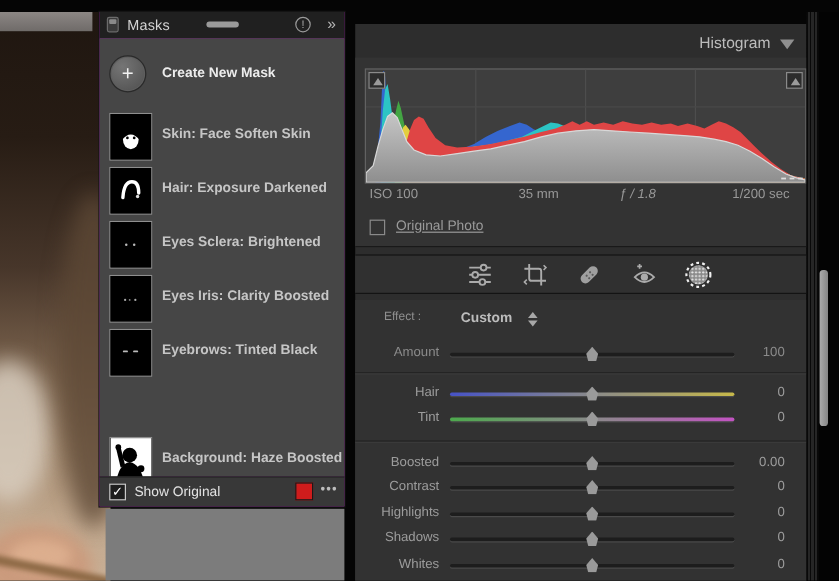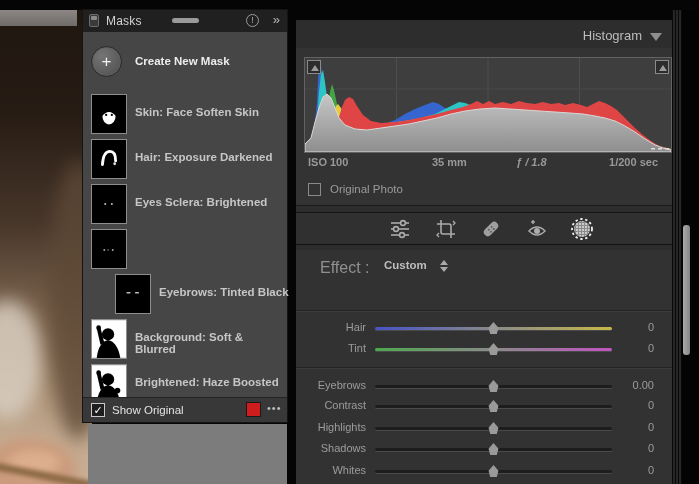--- a/index.html
+++ b/index.html
@@ -74,49 +74,49 @@
   #hist-collapse-icon { position:absolute; right:10px; top:13px; width:0; height:0;
     border-left:6px solid transparent; border-right:6px solid transparent; border-top:8px solid #8f8f8f; }
 
   #hist-section { position:absolute; left:0; top:28px; width:100%; height:158px; background:#333333; border-bottom:1px solid #191919; }
   #hist-box { position:absolute; left:8px; top:9px; width:368px; height:96px; background:#3e3e3e; border:1px solid #626262; }
   #hist-box svg { display:block; }
   .clip-box { position:absolute; width:14px; height:14px; background:#2c2c2c; border:1px solid #8a8a8a; top:2px; }
   .clip-box.left { left:2px; } .clip-box.right { right:2px; }
   .clip-tri { position:absolute; left:3px; top:4px; width:0; height:0;
     border-left:4px solid transparent; border-right:4px solid transparent; border-bottom:6px solid #9b9b9b; }
-  #exif-row { position:absolute; left:8px; top:108px; width:360px; height:18px; font-size:11px; color:#989898;font-weight:bold; }
+  #exif-row { position:absolute; left:8px; top:108px; width:360px; height:18px; font-size:11px; color:#989898; }
   #exif-iso { position:absolute; left:4px; }
   #exif-focal { position:absolute; left:128px; }
   #exif-aperture { position:absolute; left:212px; font-style:italic; }
   #exif-shutter { position:absolute; right:6px; }
   #original-row { position:absolute; left:8px; top:133px; height:20px; }
   #original-checkbox { position:absolute; left:4px; top:2px; width:13px; height:13px; border:1px solid #8a8a8a; background:transparent; }
-  #original-label { position:absolute; left:26px; top:2px; font-size:11.5px; color:#9a9a9a; white-space:nowrap; }
+  #original-label { position:absolute; left:26px; top:2px; font-size:11.5px; color:#9a9a9a; white-space:nowrap;text-decoration:underline; }
 
   #toolstrip { position:absolute; left:0; top:192px; width:100%; height:33px; background:#303030;
     border-top:1px solid #131313; border-bottom:1px solid #131313; }
   #toolstrip-inner { position:absolute; left:92px; top:4px; width:206px; height:24px; display:flex; justify-content:space-between; align-items:center; }
   .tool { width:24px; height:24px; display:flex; align-items:center; justify-content:center; }
 
   #effect-section { position:absolute; left:0; top:230px; width:100%; height:244px; background:#323232; }
   .divider { position:absolute; left:0; width:100%; height:1px; background:#242424; box-shadow:0 1px 0 #3d3d3d; }
 
   .slider-row { position:absolute; left:0; width:100%; height:18px; }
   .slider-label { position:absolute; left:0; top:3px; width:70px; text-align:right; font-size:11px; color:#9c9c9c; }
   .slider-track { position:absolute; left:79px; top:9px; width:237px; height:3px; background:#1d1d1d;
     border-radius:2px; box-shadow:0 1px 0 #4a4a4a; }
   .slider-track.temp { background:linear-gradient(90deg,var(--temp-blue,#4856c8),#8a8a8a 50%,var(--temp-yellow,#cfc04c)); }
   .slider-track.tint { background:linear-gradient(90deg,var(--tint-green,#4fae4f),#8a8a8a 50%,var(--tint-magenta,#cf5fcf)); }
   .slider-thumb { position:absolute; left:192px; top:2px; width:11px; height:12px; background:#9a9a9a;
     clip-path:polygon(50% 0%, 95% 48%, 80% 100%, 20% 100%, 5% 48%); }
   .slider-value { position:absolute; right:18px; top:3px; width:42px; text-align:right; font-size:11px; color:#9c9c9c; }
 
   #effect-row { position:absolute; left:0; top:237px; width:100%; height:18px; }
-  #effect-label { position:absolute; left:24px; top:2px; font-size:16px; color:#909090; }
+  #effect-label { position:absolute; left:24px; top:2px; font-size:10px; color:#909090; }
   #effect-value { position:absolute; left:88px; top:2px; font-size:11.5px; color:#bdbdbd;font-weight:bold; }
   #effect-spinner { position:absolute; left:143px; top:2px; width:10px; height:14px; }
   #effect-spinner .up { position:absolute; left:1px; top:1px; width:0; height:0;
     border-left:4px solid transparent; border-right:4px solid transparent; border-bottom:5px solid #a8a8a8; }
   #effect-spinner .down { position:absolute; left:1px; bottom:1px; width:0; height:0;
     border-left:4px solid transparent; border-right:4px solid transparent; border-top:5px solid #a8a8a8; }
 </style>
 </head>
 <body>
 
@@ -185,58 +185,47 @@
 
       <div class="mask-item" style="top:195px;">
         <div class="mask-thumb">
           <svg viewBox="0 0 36 40">
               <rect width="36" height="40" fill="#000"></rect>
               <circle cx="13" cy="21" r="1" fill="#aaa"></circle>
               <circle cx="17" cy="21" r="0.8" fill="#888"></circle>
               <circle cx="22" cy="21" r="1" fill="#aaa"></circle>
             </svg>
         </div>
-      </div>
-
-      <div class="mask-item" style="top:240px;margin-left:24px;">
+        <div class="mask-label">Eyes Iris: Clarity Boosted</div>
+      </div>
+
+      <div class="mask-item" style="top:240px;">
         <div class="mask-thumb">
           <svg viewBox="0 0 36 40">
               <rect width="36" height="40" fill="#000"></rect>
               <rect x="11" y="18" width="4.5" height="1.6" rx="0.8" fill="#bbb"></rect>
               <rect x="20" y="18" width="4.5" height="1.6" rx="0.8" fill="#bbb"></rect>
             </svg>
         </div>
         <div class="mask-label">Eyebrows: Tinted Black</div>
       </div>
 
-      <div class="mask-item" style="top:285px;">
-        <div class="mask-thumb">
-          <svg viewBox="0 0 36 40">
-              <rect width="36" height="40" fill="#fff"></rect>
-              <circle cx="17" cy="15" r="6.5" fill="#000"></circle>
-              <path d="M5,40 Q7,23 17,21 Q27,23 30,40 Z" fill="#000"></path>
-              <path d="M9,26 L5,9 L9,8 L13,24 Z" fill="#000"></path>
-              <circle cx="7" cy="8" r="2.5" fill="#000"></circle>
-            </svg>
-        </div>
-        <div class="mask-label">Background: Soft &amp; Blurred</div>
-      </div>
 
       <div class="mask-item" style="top:330px;">
         <div class="mask-thumb">
           <svg viewBox="0 0 36 40">
               <rect width="36" height="40" fill="#fff"></rect>
               <circle cx="17" cy="15" r="6.5" fill="#000"></circle>
               <path d="M5,40 Q7,23 17,21 Q27,23 30,40 Z" fill="#000"></path>
               <path d="M9,26 L5,9 L9,8 L13,24 Z" fill="#000"></path>
               <circle cx="7" cy="8" r="2.5" fill="#000"></circle>
               <circle cx="27" cy="27" r="3" fill="#000"></circle>
             </svg>
         </div>
-        <div class="mask-label">Brightened: Haze Boosted</div>
+        <div class="mask-label">Background: Haze Boosted</div>
       </div>
     </div>
 
     <div id="masks-footer">
       <div id="overlay-checkbox">✓</div>
       <div id="overlay-label">Show Original</div>
       <div id="overlay-swatch"></div>
       <div id="overlay-more">•••</div>
     </div>
   </div>
@@ -353,20 +342,27 @@
 
     <div id="effect-row">
       <div id="effect-label">Effect :</div>
       <div id="effect-value">Custom</div>
       <div id="effect-spinner">
           <div class="up"></div>
           <div class="down"></div>
         </div>
     </div>
 
+    <div class="slider-row" style="top:265px;">
+      <div class="slider-label" style="color:#8b8b8b;">Amount</div>
+      <div class="slider-track">
+          <div class="slider-thumb" style="left:113px; top:-5px;"></div>
+        </div>
+      <div class="slider-value" style="color:#8b8b8b;">100</div>
+    </div>
 
     <div class="divider" style="top:290px;"></div>
 
     <div class="slider-row" style="top:298px;">
       <div class="slider-label">Hair</div>
       <div class="slider-track temp">
           <div class="slider-thumb" style="left:113px; top:-5px;"></div>
         </div>
       <div class="slider-value">0</div>
     </div>
@@ -375,21 +371,21 @@
       <div class="slider-label">Tint</div>
       <div class="slider-track tint">
           <div class="slider-thumb" style="left:113px; top:-5px;"></div>
         </div>
       <div class="slider-value">0</div>
     </div>
 
     <div class="divider" style="top:347px;"></div>
 
     <div class="slider-row" style="top:356px;">
-      <div class="slider-label">Eyebrows</div>
+      <div class="slider-label">Boosted</div>
       <div class="slider-track">
           <div class="slider-thumb" style="left:113px; top:-5px;"></div>
         </div>
       <div class="slider-value">0.00</div>
     </div>
 
     <div class="slider-row" style="top:376px;">
       <div class="slider-label">Contrast</div>
       <div class="slider-track">
           <div class="slider-thumb" style="left:113px; top:-5px;"></div>

